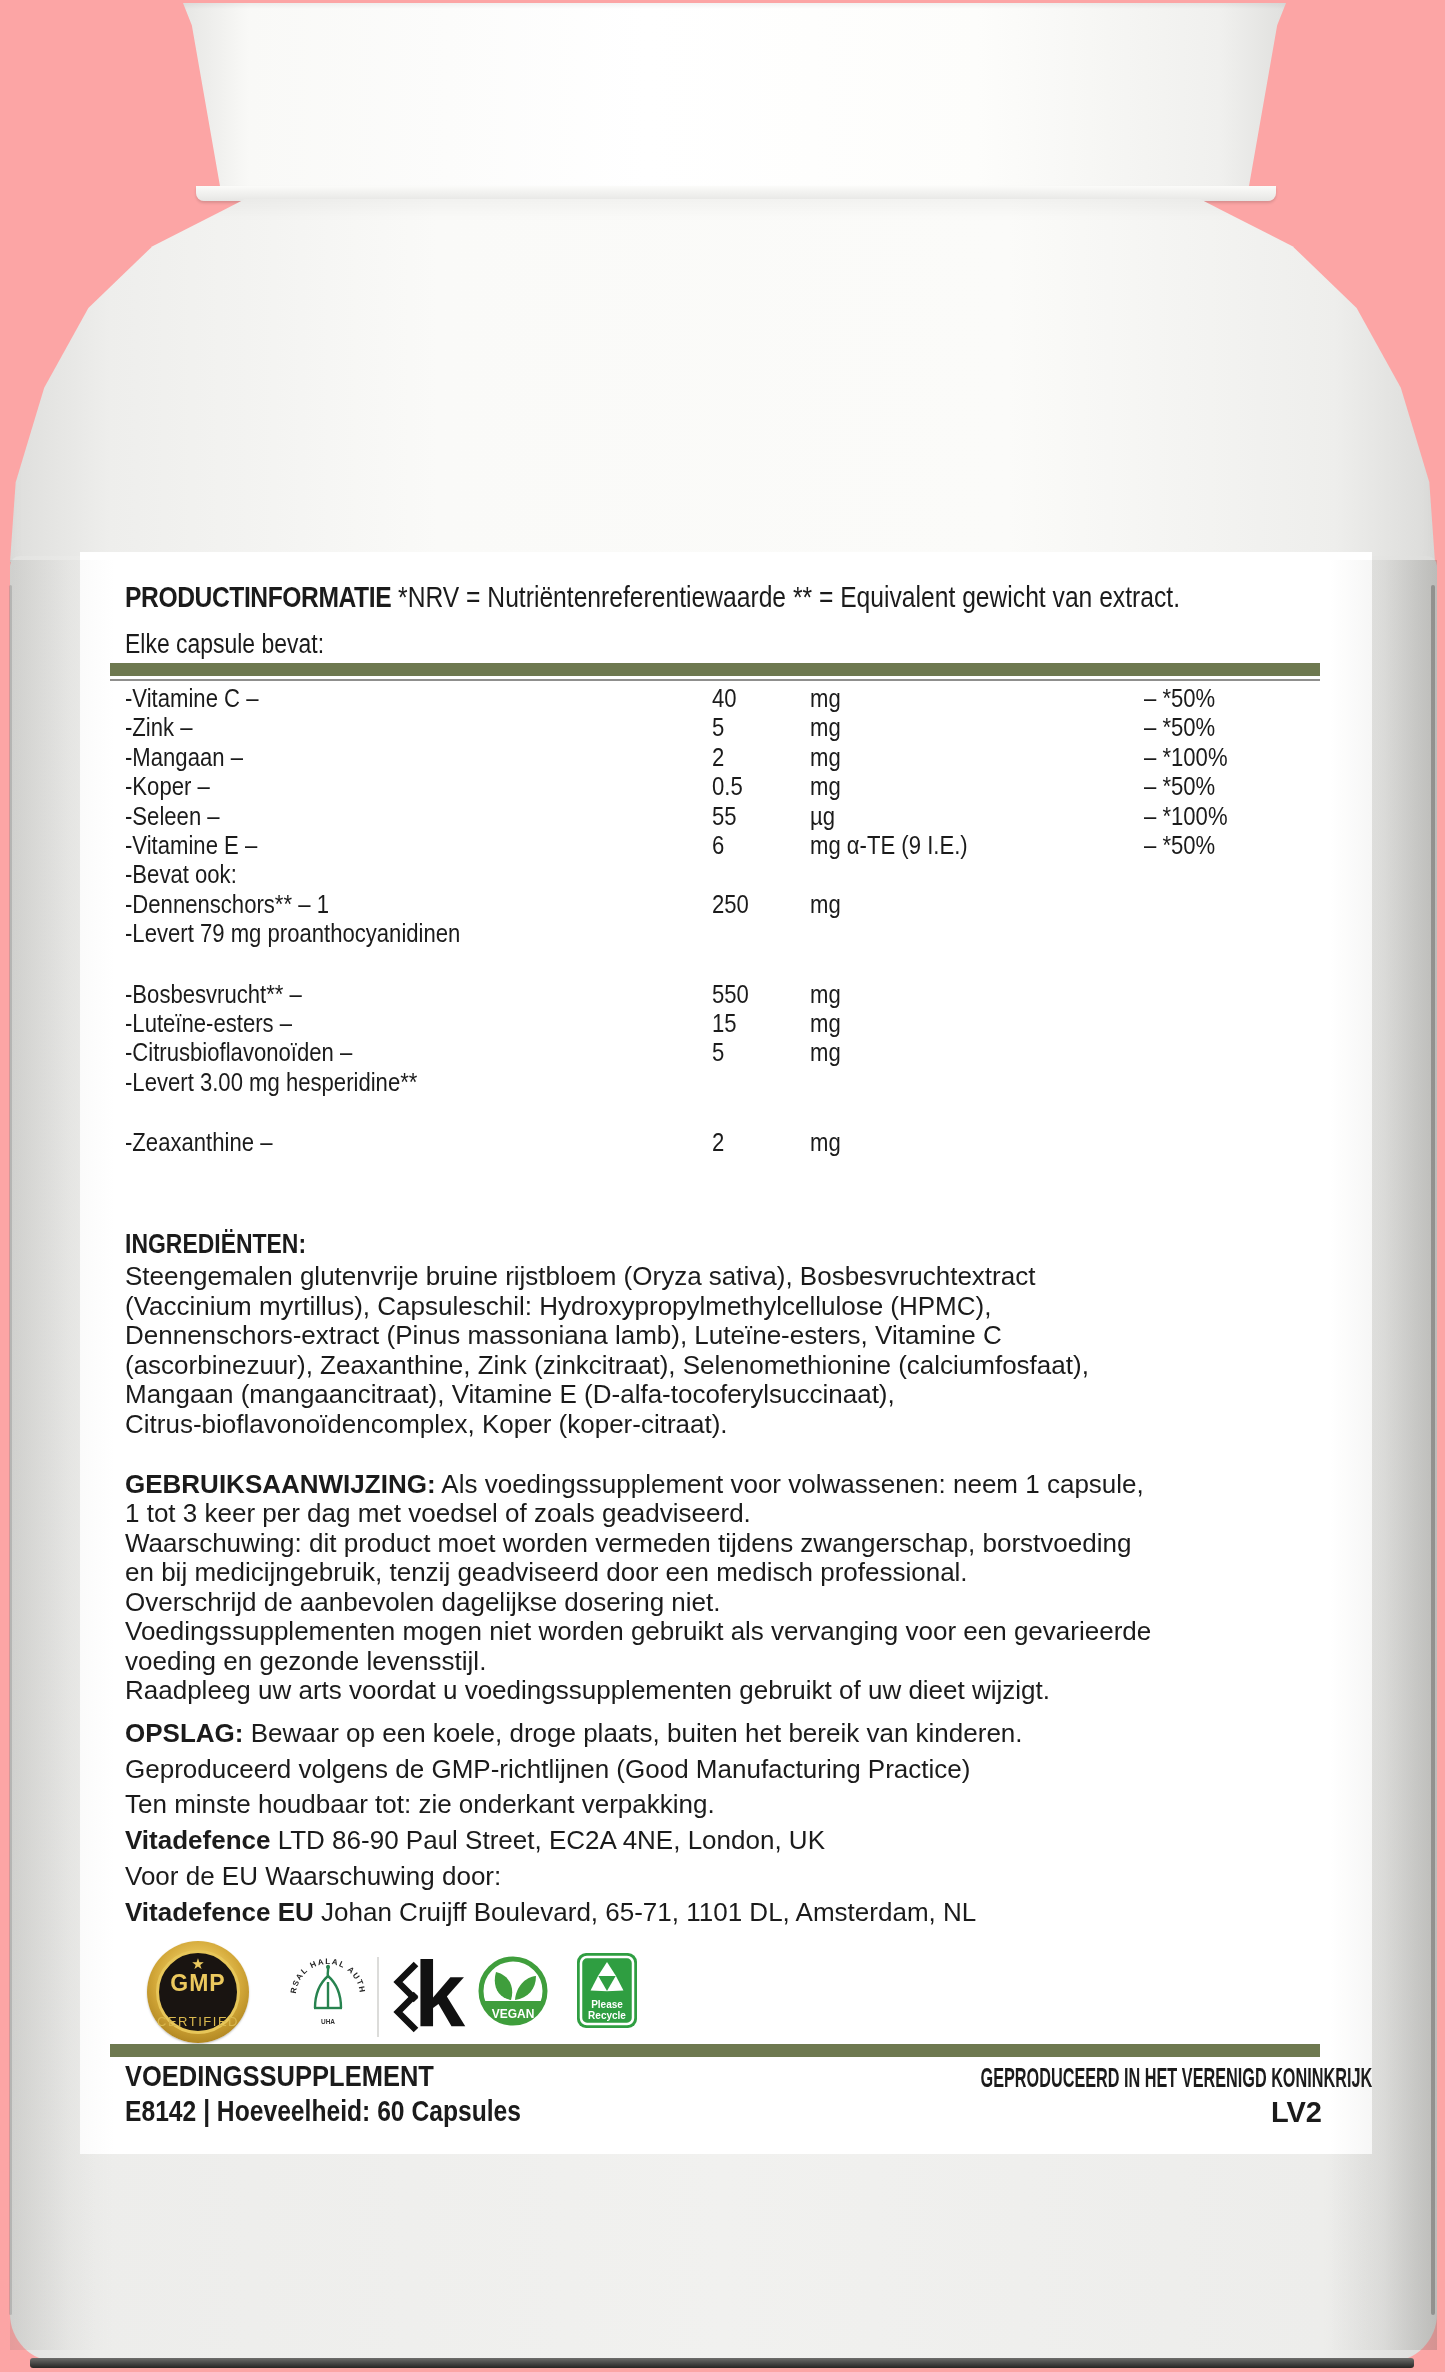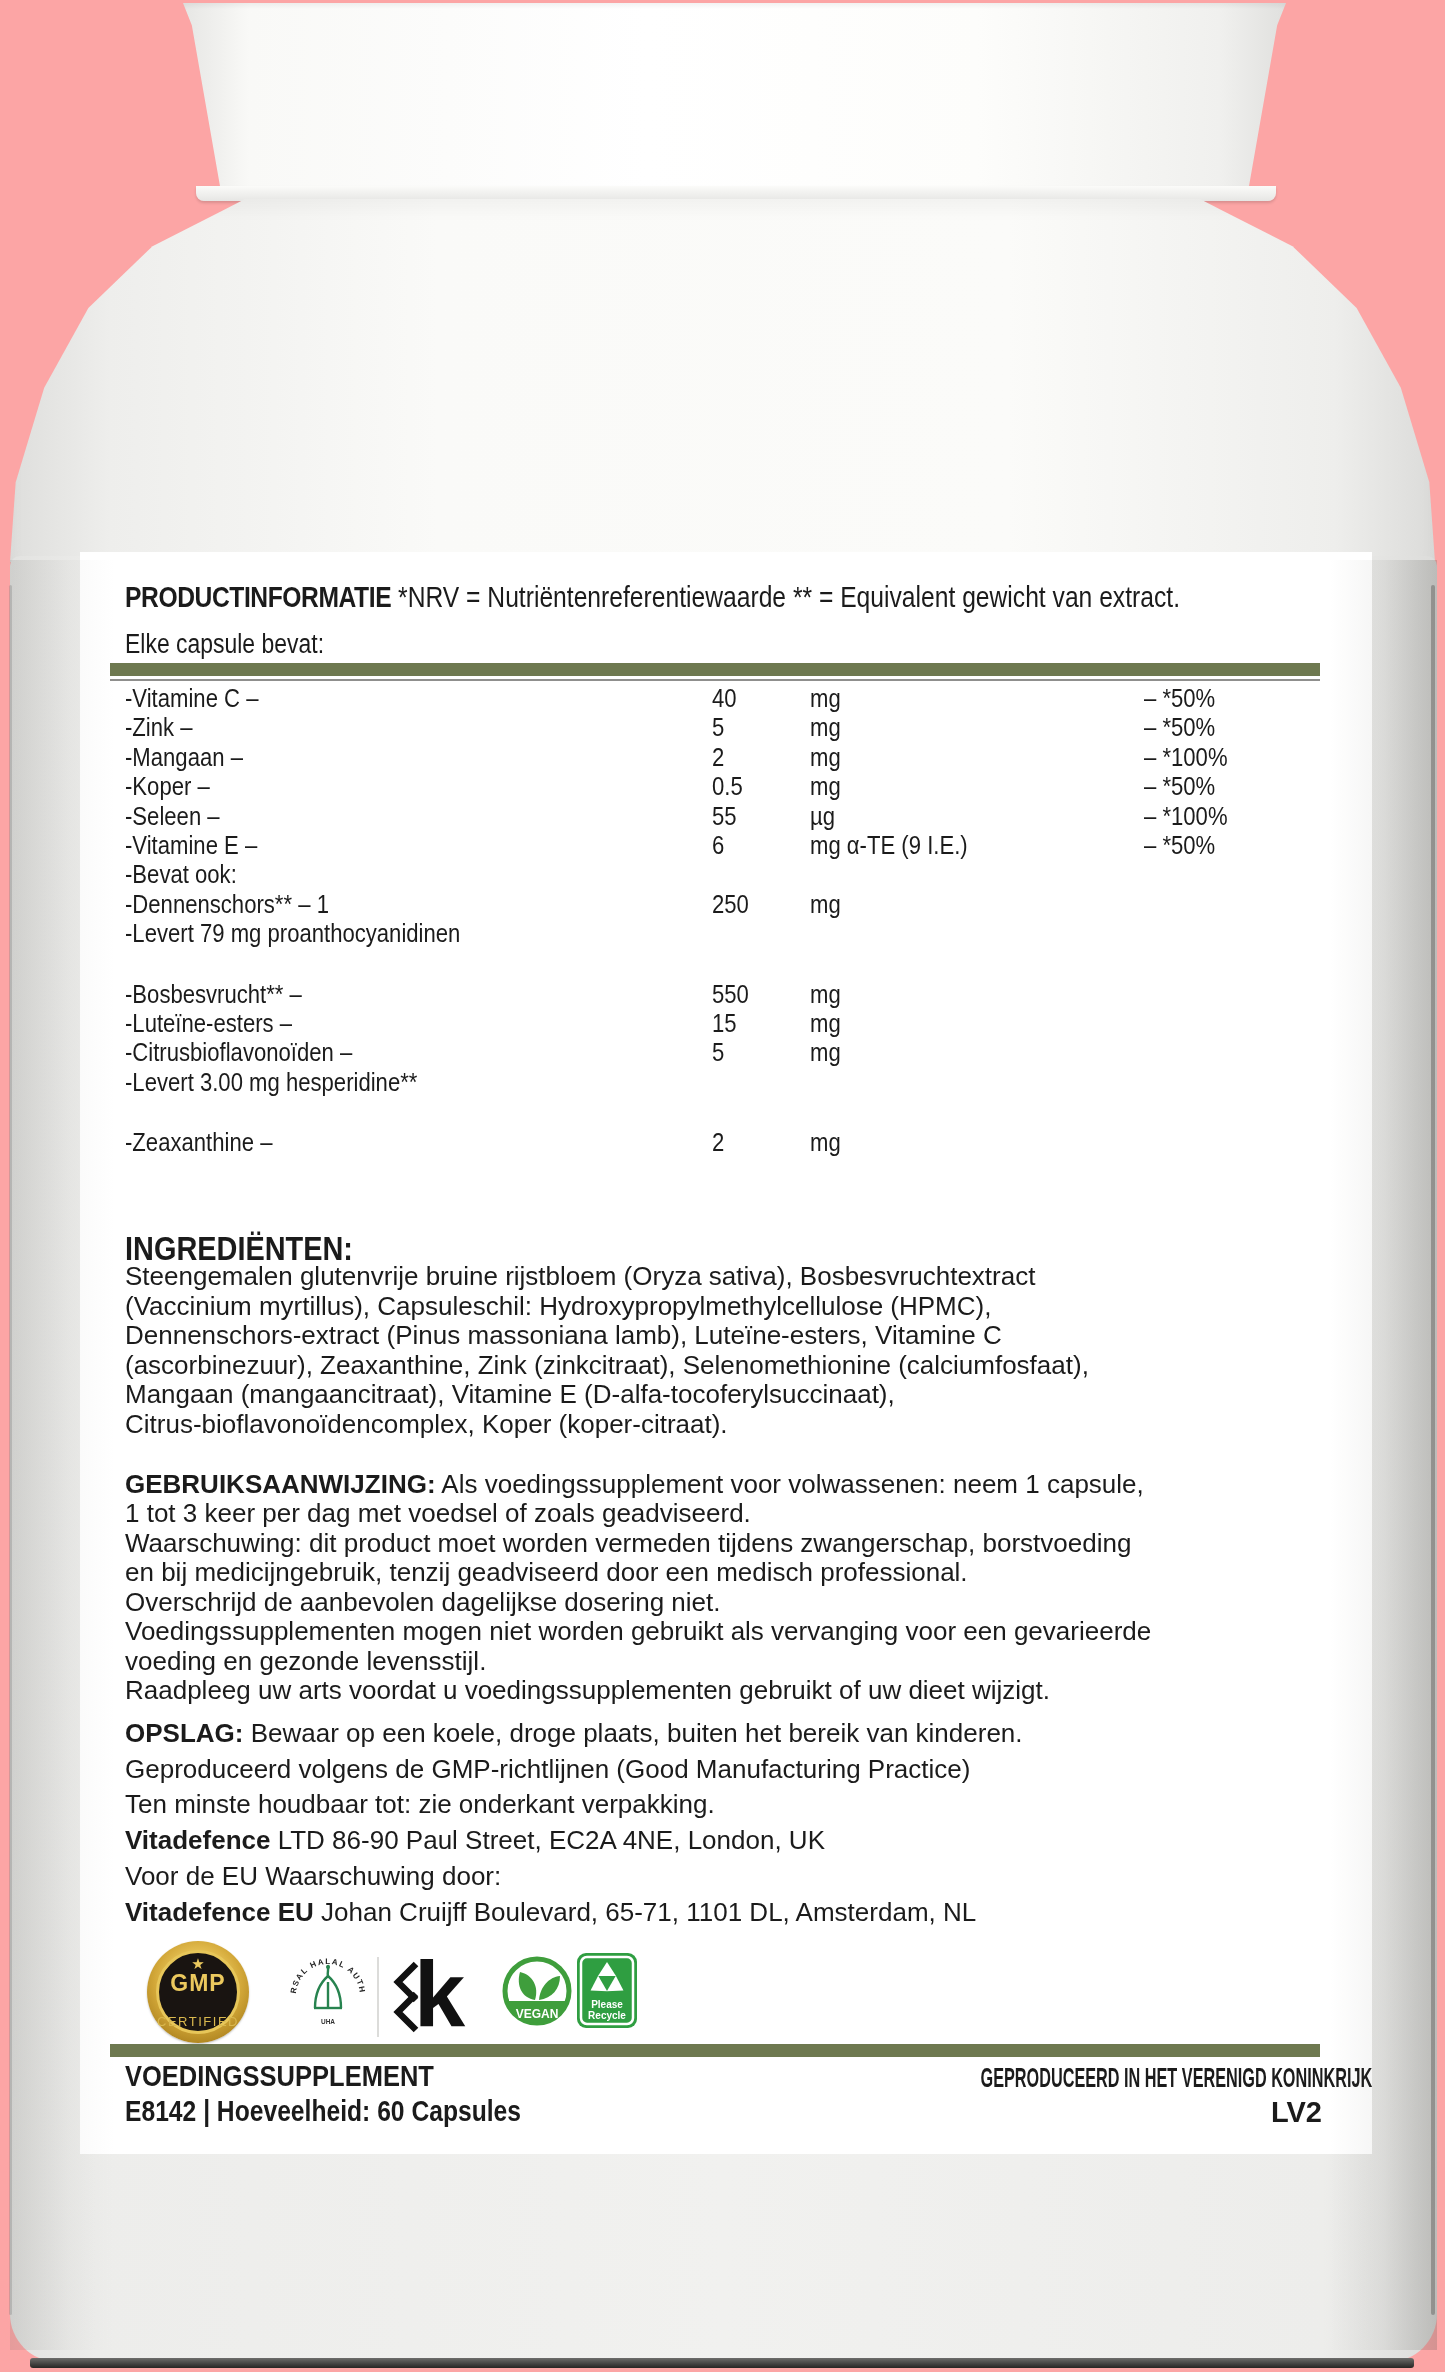--- a/index.html
+++ b/index.html
@@ -41,42 +41,42 @@
   .bar{height:13px;background:var(--bar,#6e7950);}
   .bar1{left:110px;top:663px;width:1210px;}
   .bar1line{left:110px;top:679px;width:1210px;height:2px;background:#8f8f8d;}
   .bar2{left:110px;top:2044px;width:1210px;}
 
   .ntable{left:125px;top:684px;width:1230px;font-size:26px;}
   .t-row{display:grid;grid-template-columns:587px 98px 334px 1fr;line-height:29.4px;}
   .t-row .c{white-space:nowrap;overflow:visible;}
   .t-row.gap-after{margin-bottom:31px;}
 
-  .ing-h{left:125px;top:1229px;font-size:34px;font-weight:bold;}
+  .ing-h{left:125px;top:1229px;font-size:27px;font-weight:bold;}
   .para{font-size:26px;line-height:29.5px;white-space:pre-line;}
   .ing-p{left:125px;top:1262px;width:1235px;}
   .use-1{left:125px;top:1470px;font-size:26px;line-height:29.5px;white-space:nowrap;}
   .use-p{left:125px;top:1499px;width:1235px;}
   .sto{left:125px;top:1716px;font-size:26px;}
   .s-line{line-height:35.7px;white-space:nowrap;}
 
   
   .badge{position:absolute;}
   .b-gmp{left:147px;top:1941px;width:102px;height:102px;border-radius:50%;
       background:radial-gradient(circle at 50% 40%,#f9e9a4 0%,#ecc95e 30%,#d2a738 55%,#aa801d 82%,#8a6512 100%);
       display:flex;align-items:center;justify-content:center;box-shadow:0 1px 2px rgba(0,0,0,.25);}
   .gmp-in{width:78px;height:78px;border-radius:50%;background:#191411;border:3px solid #e7c659;
       color:#ecc95e;text-align:center;display:flex;flex-direction:column;align-items:center;justify-content:center;line-height:1;}
   .gmp-star{font-size:15px;margin-bottom:1px;}
   .gmp-txt{font-size:23px;font-weight:bold;letter-spacing:1px;}
   .gmp-sub{font-size:13px;letter-spacing:1.5px;margin-top:20px;color:#d9b84e;}
   .b-sep{left:377px;top:1957px;width:2px;height:80px;background:#dcdcda;}
   .b-halal{left:286px;top:1950px;width:84px;height:84px;}
   .b-kosher{left:390px;top:1950px;width:86px;height:86px;}
-  .b-vegan{left:502px;top:1956px;width:70px;height:70px;}
+  .b-vegan{left:478px;top:1956px;width:70px;height:70px;}
   .b-recycle{left:576px;top:1952px;width:62px;height:77px;}
 
   
   .f-l1{left:125px;top:2059px;font-size:30px;font-weight:bold;}
   .f-l2{left:125px;top:2095px;font-size:29px;font-weight:bold;}
   .f-r{width:625px;text-align:right;}
   .f-r1{left:697px;top:2062px;font-size:28px;font-weight:bold;}
   .f-r2{left:697px;top:2096px;font-size:29px;font-weight:bold;}
 </style>
 </head>

